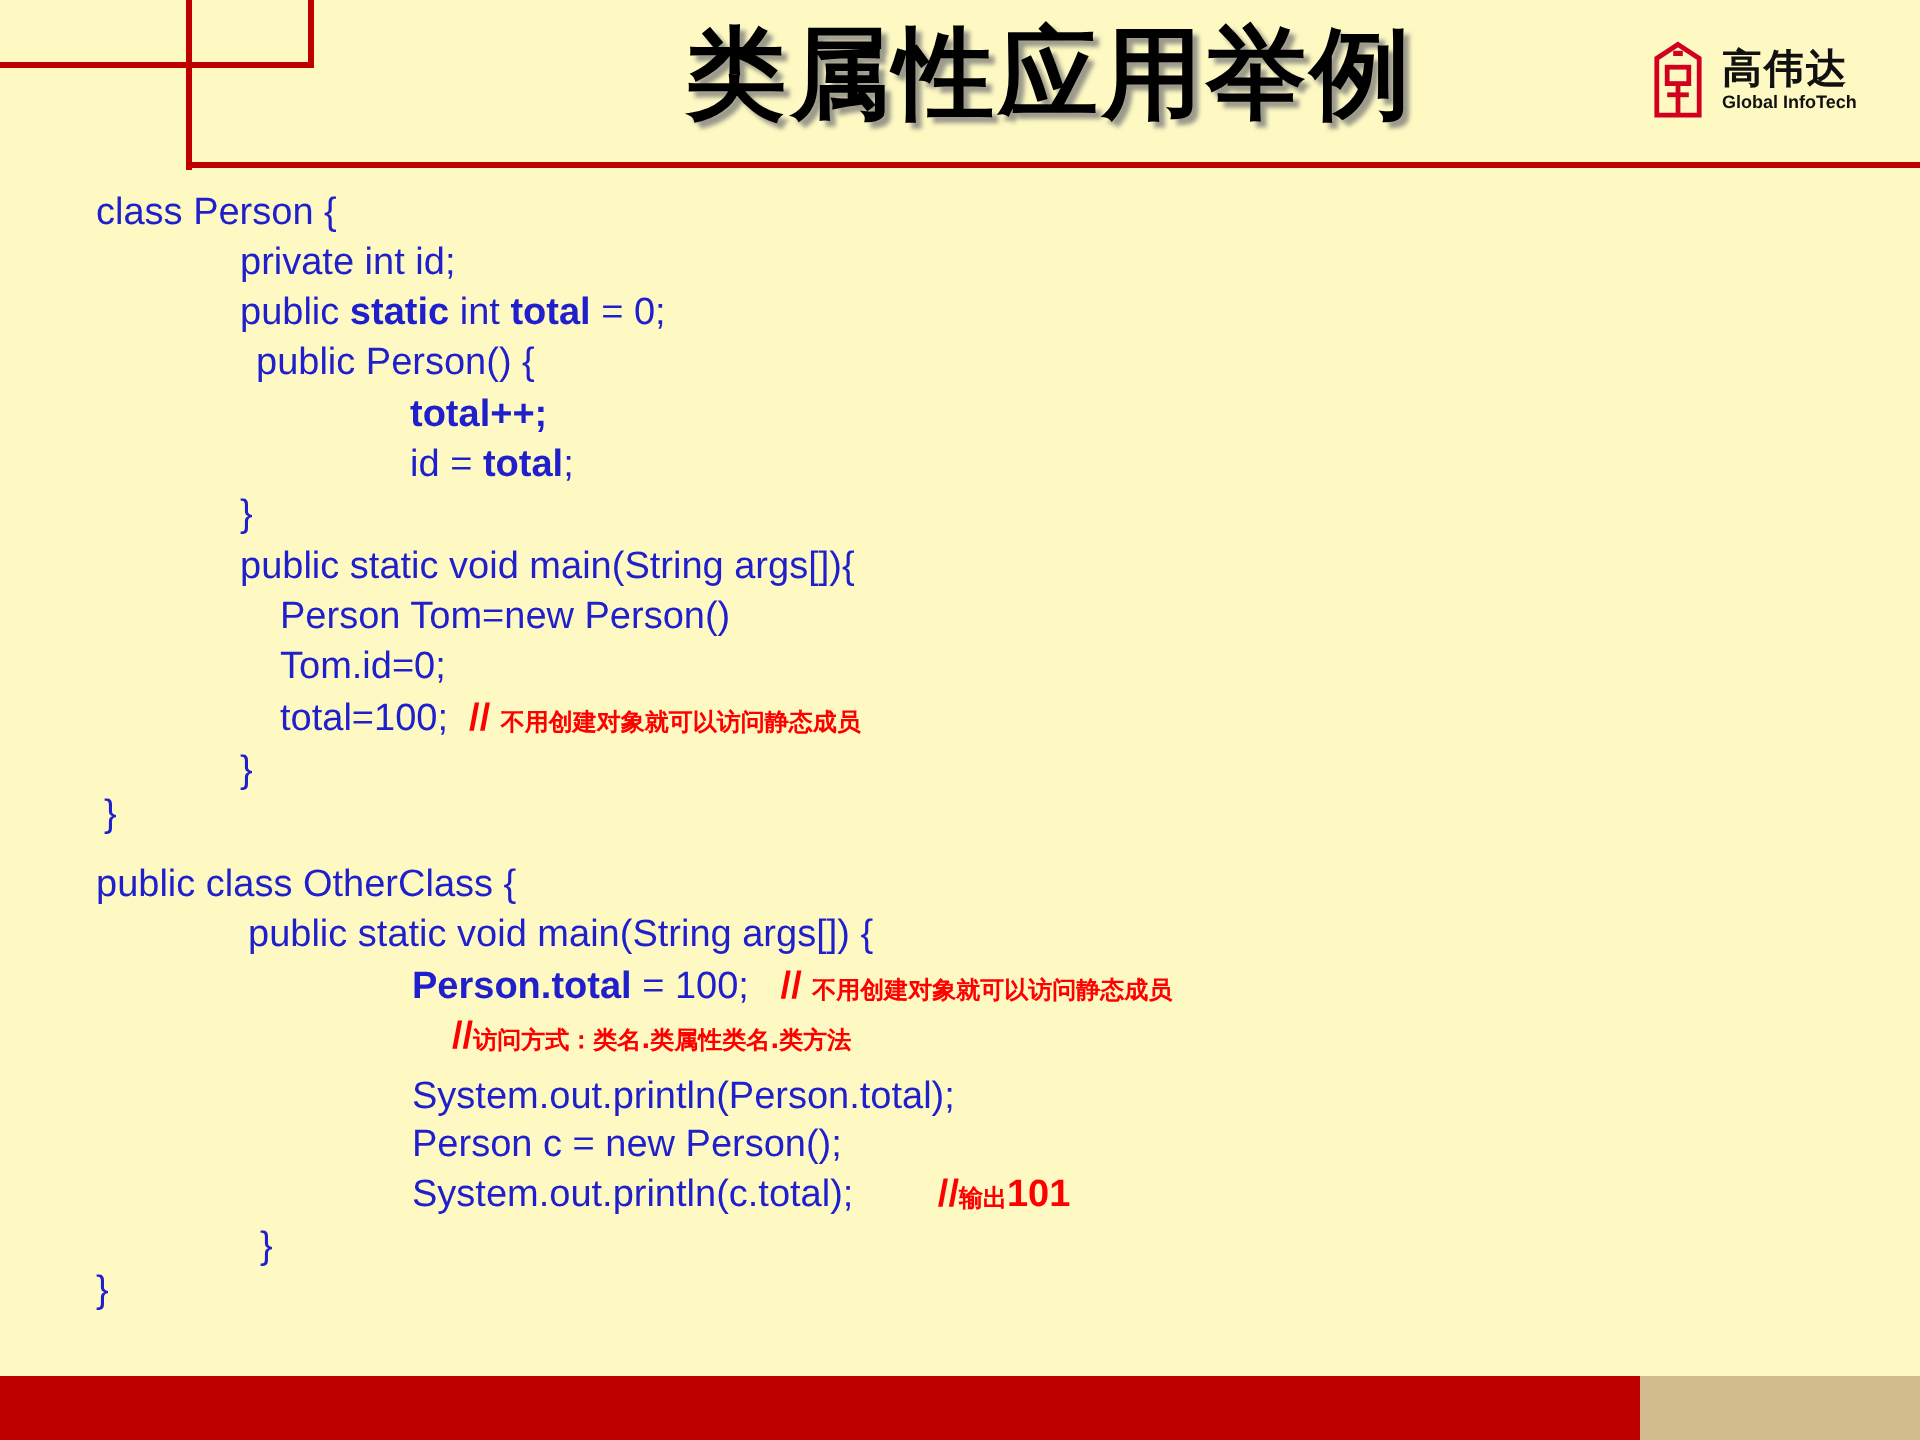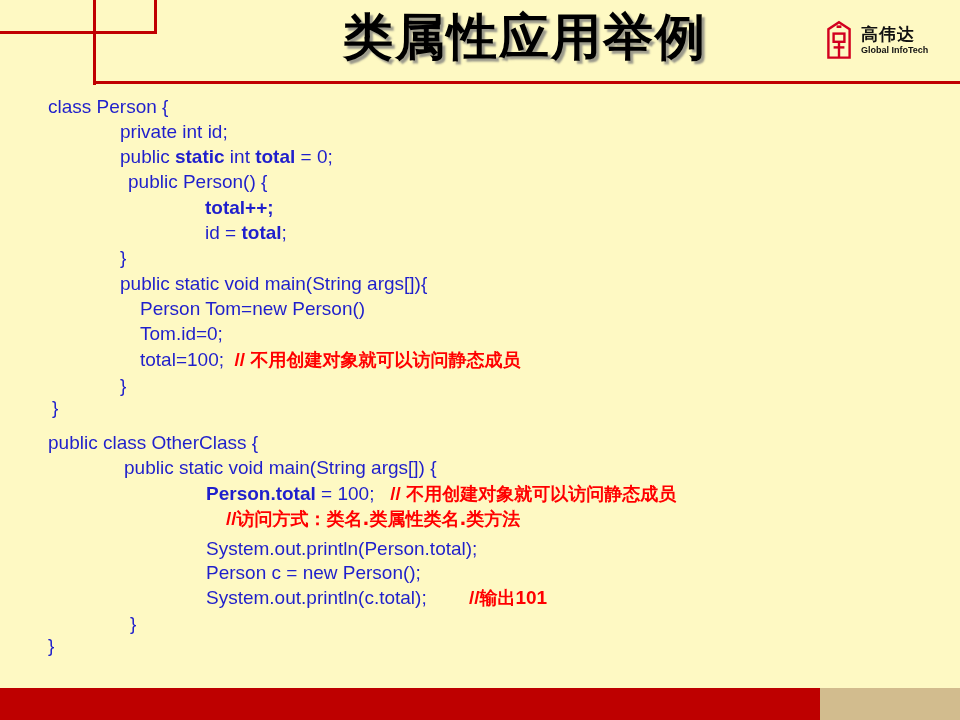--- a/index.html
+++ b/index.html
@@ -53,21 +53,21 @@
     gap: 7px;
   }
   .logo-mark {
     width: 30px;
     height: 40px;
     flex: none;
   }
   .logo-text { line-height: 1; }
   .logo-cn {
     font-family: "DejaVu Sans", "Liberation Sans", sans-serif;
-    font-size: 17px;
+    font-size: 20px;
     font-weight: bold;
     color: #111111;
     letter-spacing: 1px;
     white-space: nowrap;
   }
   .logo-en {
     font-family: "Liberation Sans", sans-serif;
     font-size: 9px;
     font-weight: bold;
     color: #111111;
@@ -90,21 +90,21 @@
     font-size: 19px;
     line-height: 22px;
     color: #1F1FCC;
   }
   .cl .b  { font-weight: bold; }
   .cl .cm { color: #FF0000; font-weight: bold; }
   .cl .cm-cjk {
     color: #FF0000;
     font-weight: bold;
     font-family: "DejaVu Sans", "Liberation Sans", sans-serif;
-    font-size: 18px;
+    font-size: 12px;
   }
 
   
   .footer-red {
     position: absolute;
     left: 0;
     top: 688px;
     width: 820px;
     height: 32px;
     background: #BE0000;

